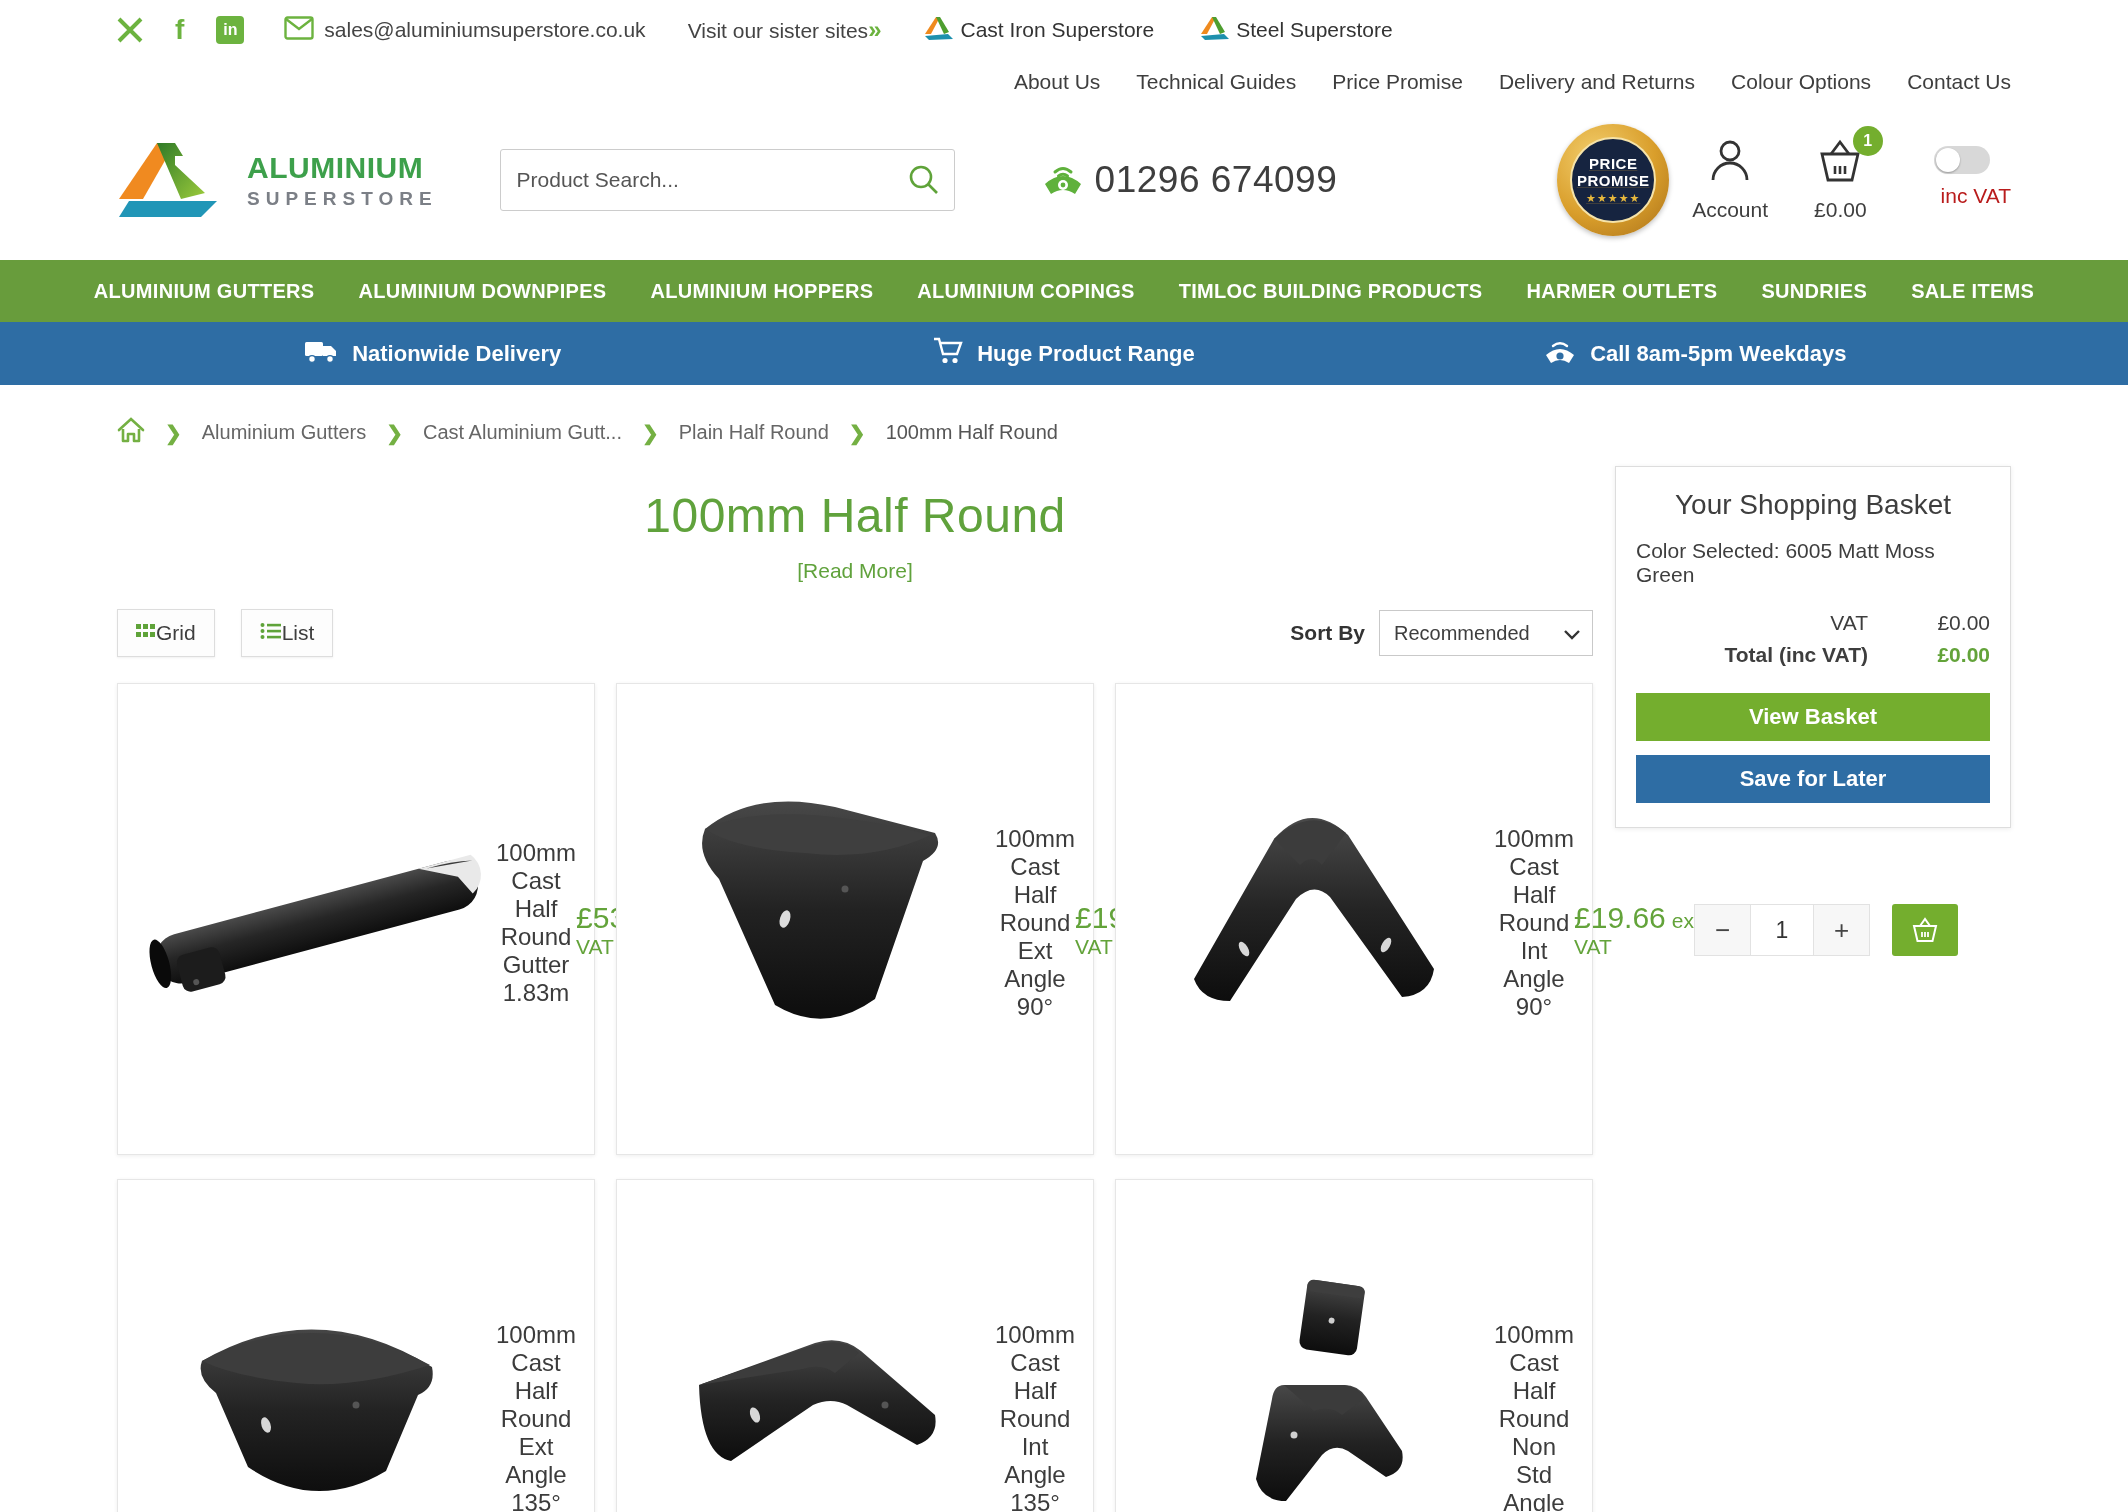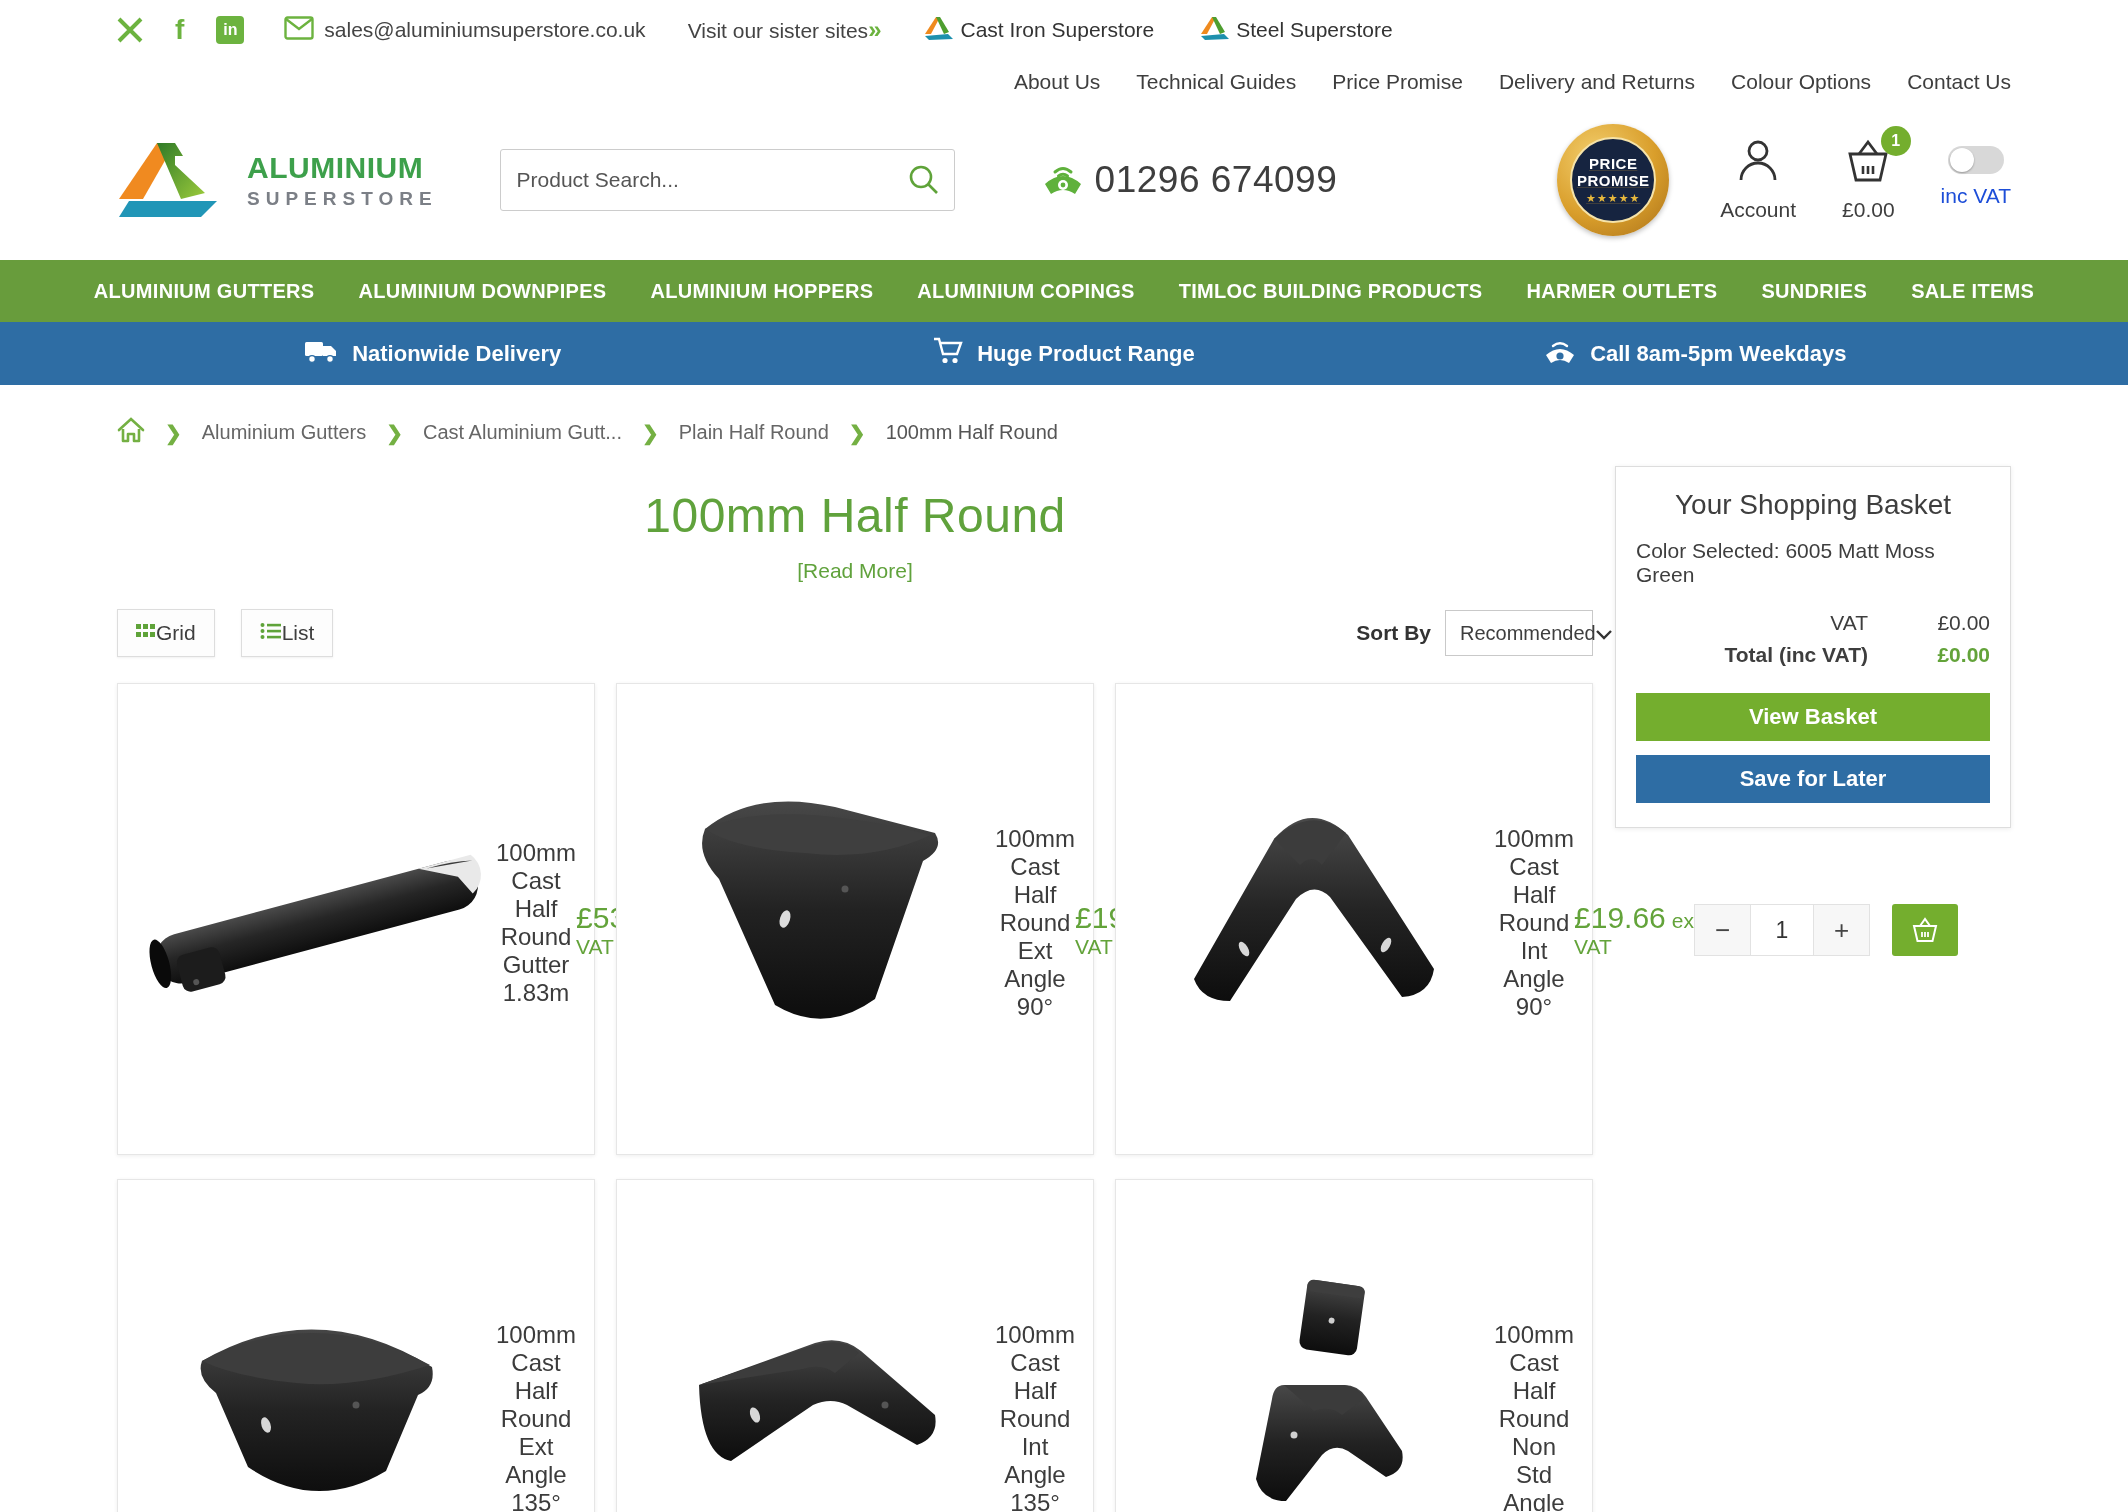--- a/index.html
+++ b/index.html
@@ -40,21 +40,21 @@
   .price-badge { width:112px; height:112px; border-radius:50%;
     background:radial-gradient(circle at 35% 30%, #f3cf6e, #d99e2b 55%, #a8701a);
     display:flex; align-items:center; justify-content:center; box-shadow:0 2px 5px rgba(0,0,0,.25);text-decoration:underline; }
   .price-badge-inner { width:86px; height:86px; border-radius:50%; background:#162440;
     display:flex; flex-direction:column; align-items:center; justify-content:center; border:2px solid #f6e3a8; }
   .price-badge-inner .pb-line { color:#fff; font-size:15px; font-weight:bold; letter-spacing:0.5px; line-height:1.15; }
   .pb-stars { color:#e7b83d; font-size:11px; letter-spacing:1px; margin-top:3px; }
   .header-right { display:flex; align-items:flex-start; gap:46px; margin-left:auto; }
   .hr-item { display:flex; flex-direction:column; align-items:center; gap:10px; }
   .hr-label { font-size:21px; color:#3e3e3e; }
-  .hr-label.muted { color:#1d4ed8; }
+  .hr-label.muted { color:#b91c1c;margin-left:28px; }
   .basket-wrap { position:relative; }
   .basket-count { position:absolute; top:-12px; right:-16px; width:30px; height:30px; border-radius:50%;
     background:#74ae2e; color:#fff; font-size:16px; font-weight:bold; display:flex; align-items:center; justify-content:center; }
   .vat-toggle { width:56px; height:28px; border-radius:14px; background:#d8d8d8; position:relative; cursor:pointer; margin-top:8px; }
   .vat-knob { position:absolute; left:2px; top:2px; width:24px; height:24px; border-radius:50%; background:#fff;
     box-shadow:0 1px 2px rgba(0,0,0,.3); }
 
   
   .mainnav { background:#689c3c; height:62px; display:flex; align-items:center; justify-content:center; gap:44px; }
   .mainnav a { color:#fff; font-size:20px; font-weight:bold; letter-spacing:0.3px; text-decoration:none; white-space:nowrap; }
@@ -78,21 +78,21 @@
 
   .page-title { text-align:center; color:#60a23c; font-size:48px; font-weight:500; margin-top:22px; letter-spacing:0.5px; }
   .read-more { display:block; text-align:center; color:#60a23c; font-size:21px; margin-top:16px; text-decoration:none; }
 
   .toolbar { display:flex; align-items:center; margin-top:26px; }
   .view-btn { display:flex; align-items:center; border:1px solid #ddd; background:#fdfdfd;
     height:48px; padding:0 18px; font-size:21px; color:#3e3e3e; cursor:pointer; box-shadow:0 1px 2px rgba(0,0,0,.06); }
   .view-btn + .view-btn { margin-left:26px; }
   .sort-area { margin-left:auto; display:flex; align-items:center; gap:14px; }
   .sort-label { font-size:21px; font-weight:bold; color:#333; }
-  .sort-select { width:148px; height:46px; border:1px solid #c9c9c9; background:#fff; display:flex;
+  .sort-select { width:214px; height:46px; border:1px solid #c9c9c9; background:#fff; display:flex;
     align-items:center; justify-content:space-between; padding:0 12px 0 14px; font-size:20px; color:#3e3e3e; cursor:pointer; }
 
   
   .product-grid { display:grid; grid-template-columns:repeat(3, 478px); gap:24px 21px; margin-top:26px; }
   .card { border:1px solid #e6e6e6; background:#fff; box-shadow:0 1px 4px rgba(0,0,0,.07);
     height:472px; display:flex; flex-direction:row; align-items:center; padding:22px 18px; }
   .card-img { width:360px; height:300px; display:flex; align-items:center; justify-content:center; }
   .card-title { font-size:24px; color:#3c3c3c; margin-top:8px; text-align:center; }
   .card-price { margin-top:22px; color:#63a33a; }
   .card-price .amount { font-size:30px; font-weight:500; }

